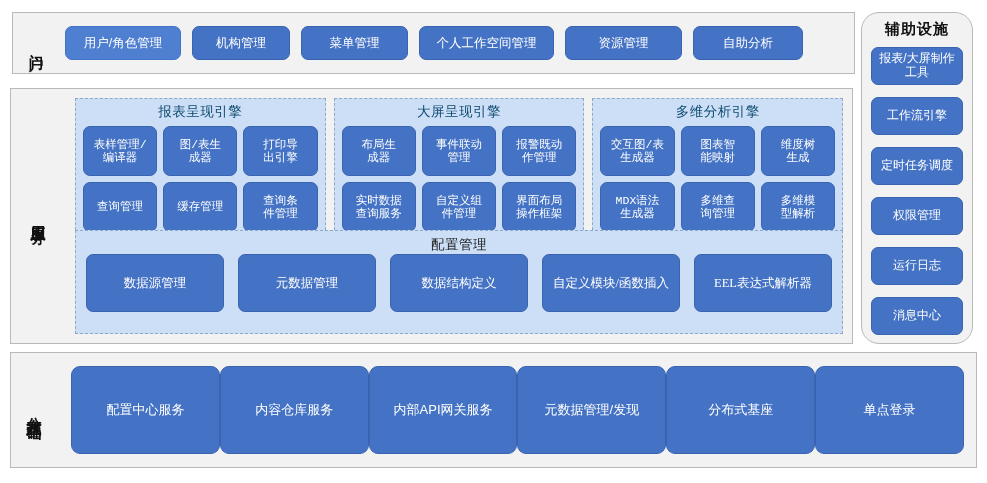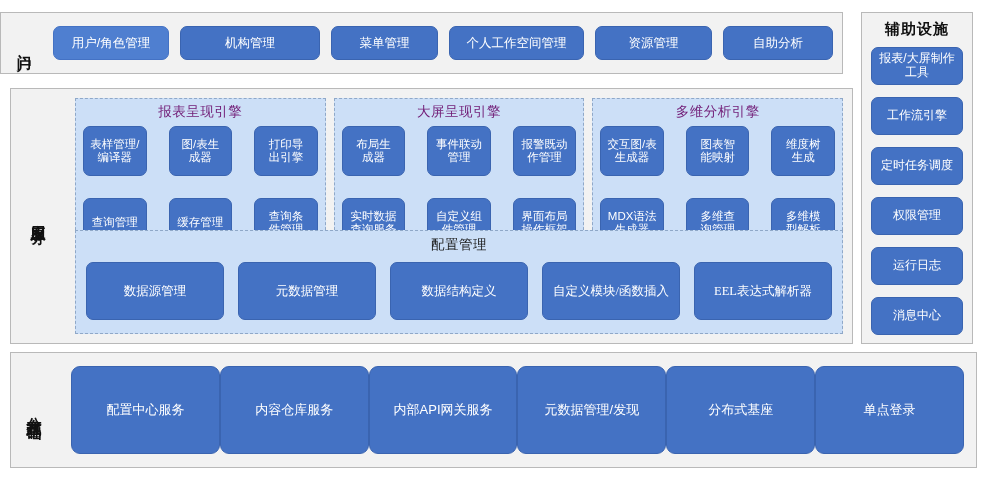--- a/index.html
+++ b/index.html
@@ -39,77 +39,77 @@
     display: flex; align-items: center; justify-content: center;
     text-align: center;
     line-height: 1.15;
     font-size: 12px;
     padding: 2px 4px;
     white-space: pre-line;
   }
   .chip.lt { background: #4f7fd0; border-color: #4472c4; }
 
   
-  #portal { left: 0; top: 12px; width: 843px; height: 62px; }
+  #portal { left: 12px; top: 12px; width: 843px; height: 62px; }
   #portal-chips { position: absolute; left: 52px; top: 0; right: 6px; bottom: 0;
                   display: flex; align-items: center; gap: 11px; }
   #portal-chips .chip { height: 34px; font-size: 12.5px; }
 
   
-  #aux { left: 861px; top: 12px; width: 112px; height: 332px; }
+  #aux { left: 861px; top: 12px; width: 112px; height: 332px; border-radius: 18px; }
   #aux-title { position: absolute; left: 0; right: 0; top: 7px; text-align: center;
                font-size: 15px; font-weight: bold; color: #111; letter-spacing: 1px; }
   #aux-chips { position: absolute; left: 9px; right: 9px; top: 34px; bottom: 8px;
                display: flex; flex-direction: column; justify-content: space-between; }
   #aux-chips .chip { height: 38px; font-size: 12px; }
 
   
   #appsvc { left: 10px; top: 88px; width: 843px; height: 256px; }
   #appsvc-body { position: absolute; left: 64px; top: 9px; right: 9px; bottom: 9px; }
 
   .engines { position: absolute; left: 0; right: 0; top: 0; height: 142px;
              display: flex; gap: 8px; }
   .engine {
     position: relative; flex: 1;
     background: #ccdff7;
     border: 1px dashed #8fa8c8;
     padding: 4px 7px 7px;
   }
-  .engine-title { text-align: center; font-size: 13.5px; color: #701a75; margin-bottom: 5px;
+  .engine-title { text-align: center; font-size: 13.5px; color: #0c4a6e; margin-bottom: 5px;
                   font-weight: 500; letter-spacing: .5px; }
   .engine-grid { display: grid; grid-template-columns: repeat(3, 1fr);
-                 grid-auto-rows: 50px; gap: 22px; }
+                 grid-auto-rows: 50px; gap: 6px; font-family: Liberation Mono, monospace; }
   .engine-grid .chip { font-size: 11.5px; }
 
   #config {
     position: absolute; left: 0; right: 0; bottom: 0; height: 104px;
     background: #ccdff7; border: 1px dashed #8fa8c8;
     padding: 5px 10px 10px;
   }
-  #config-title { text-align: center; font-size: 13.5px; color: #1b1b1b; margin-bottom: 8px;
+  #config-title { text-align: center; font-size: 13.5px; color: #1b1b1b; margin-bottom: 0;
                   font-weight: 500; letter-spacing: .5px; }
   #config-chips { display: flex; gap: 14px; height: 58px; }
   #config-chips .chip { flex: 1; font-size: 12.5px; font-family: Liberation Serif, serif; }
 
   
   #dist { left: 10px; top: 352px; width: 967px; height: 116px; }
   #dist-chips { position: absolute; left: 60px; top: 13px; right: 12px; bottom: 13px;
                 display: flex; }
   #dist-chips .chip { flex: 1; font-size: 13px; border-radius: 9px; }
 </style>
 </head>
 <body>
 
 <div id="root">
 
   <div class="panel" id="portal">
     <div class="side-label">门户</div>
     <div id="portal-chips">
       <div class="chip lt" style="width:116px">用户/角色管理</div>
-      <div class="chip" style="width:140px">机构管理</div>
+      <div class="chip" style="width:98px">机构管理</div>
       <div class="chip" style="width:107px">菜单管理</div>
       <div class="chip" style="width:135px">个人工作空间管理</div>
       <div class="chip" style="width:117px">资源管理</div>
       <div class="chip" style="width:110px">自助分析</div>
     </div>
   </div>
 
   <div class="panel" id="aux">
     <div id="aux-title">辅助设施</div>
     <div id="aux-chips">

